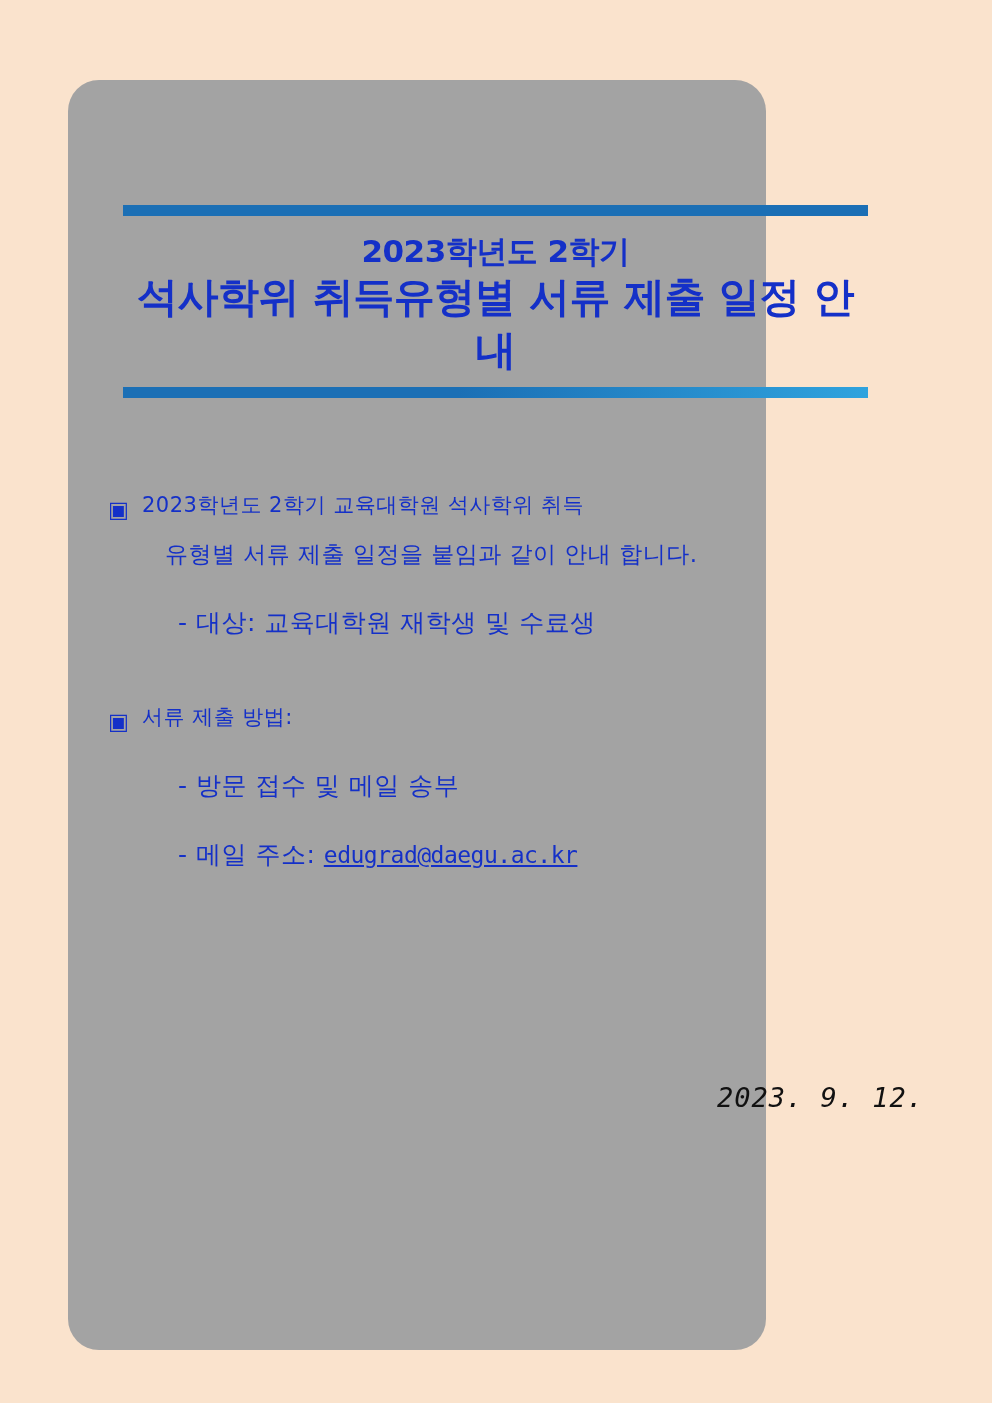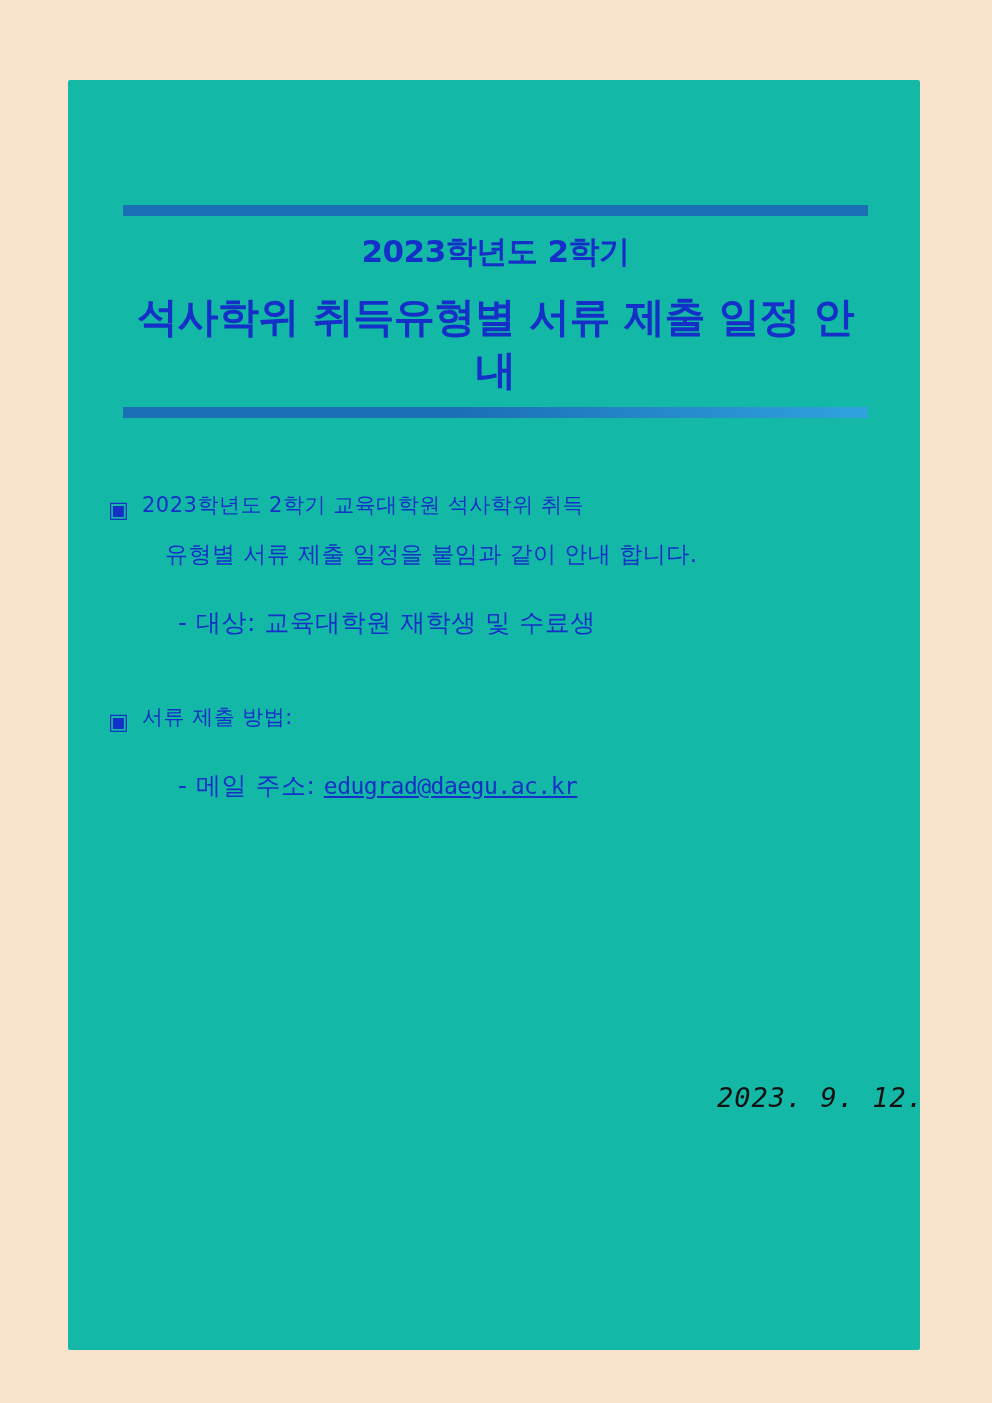--- a/index.html
+++ b/index.html
@@ -10,24 +10,24 @@
     width: 992px;
     height: 1403px;
     background: #fae3cd;
     font-family: "DejaVu Sans", "Liberation Sans", sans-serif;
     overflow: hidden;
   }
   .page {
     position: absolute;
     left: 68px;
     top: 80px;
-    width: 852px;
+    width: 698px;
     height: 1270px;
-    background: #14b8a6;
-    border-radius: 2px;
+    background: #a3a3a3;
+    border-radius: 31px;
   }
 
   
   .title-block {
     position: absolute;
     left: 55px;
     top: 125px;
     width: 745px;
   }
   .rule-top {
@@ -50,21 +50,21 @@
     font-weight: bold;
     letter-spacing: -0.5px;
     line-height: 1.25;
   }
   .title-line2 {
     color: #1430c8;
     font-size: 41px;
     font-weight: bold;
     letter-spacing: -0.5px;
     line-height: 1.3;
-    margin-top: 20px;
+    margin-top: 0;
   }
 
   
   .body-block {
     position: absolute;
     left: 40px;
     top: 415px;
     width: 790px;
     color: #1430c8;
   }
@@ -154,20 +154,21 @@
     </div>
     <div class="cont-line">유형별 서류 제출 일정을 붙임과 같이 안내 합니다.</div>
     <div class="dash-line">- 대상: 교육대학원 재학생 및 수료생</div>
 
     <div class="section-gap"></div>
 
     <div class="bullet-row">
       <span class="bullet-mark">▣</span>
       <span class="bullet-text">서류 제출 방법:</span>
     </div>
+    <div class="dash-line">- 방문 접수 및 메일 송부</div>
     <div class="dash-line">
       <span>- 메일 주소:</span>
       <a class="email-link" href="#">edugrad@daegu.ac.kr</a>
     </div>
 
   </div>
 
   <div class="date-line">2023. 9. 12.</div>
 
 </div>

